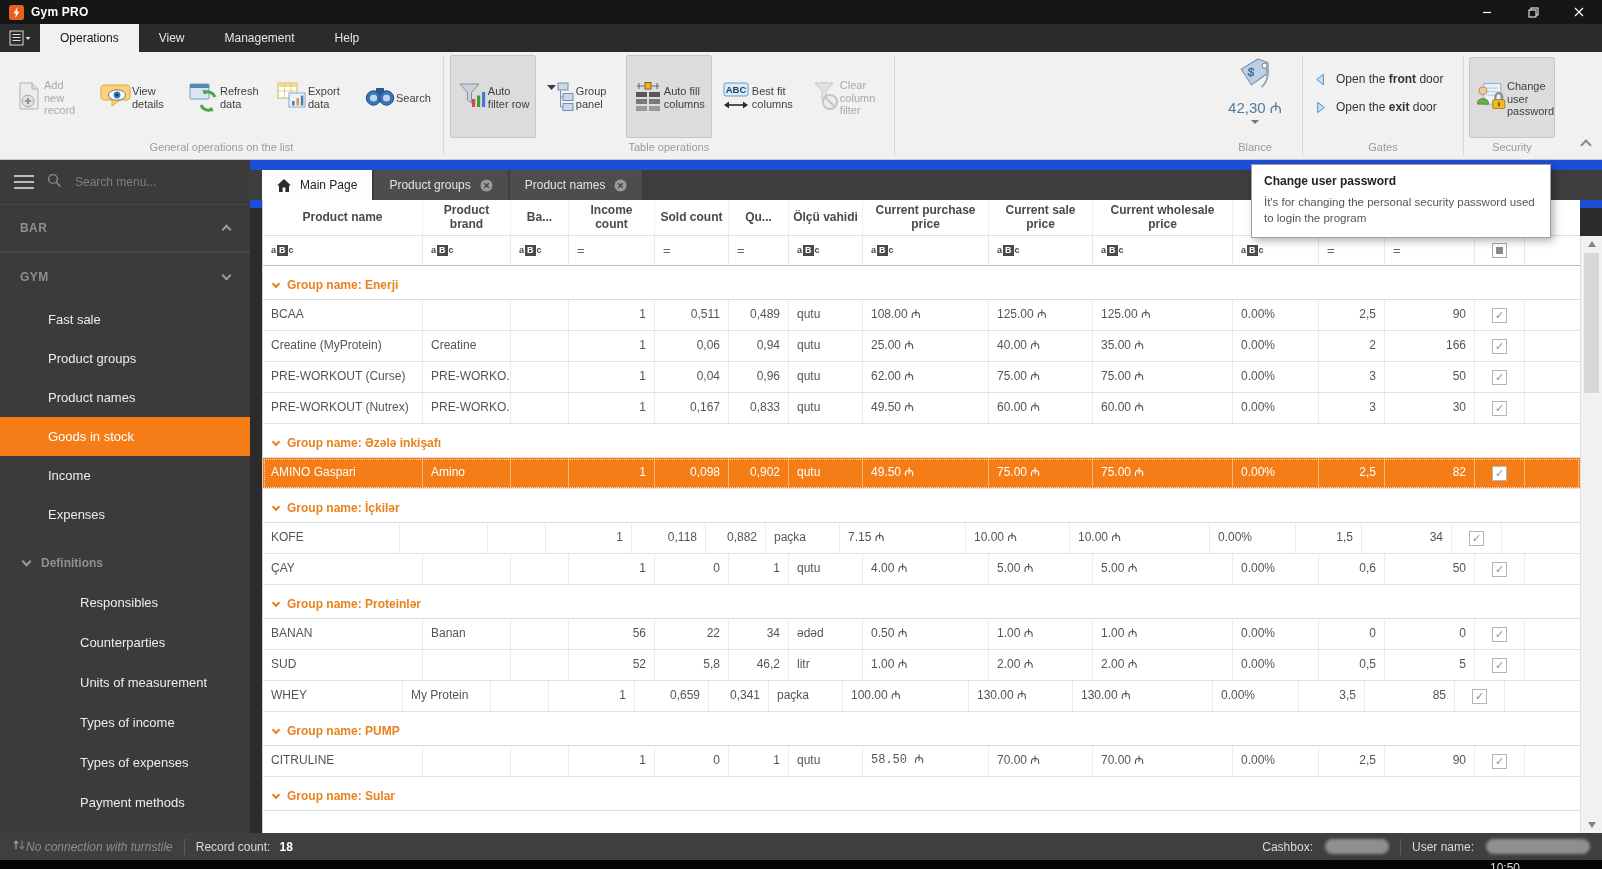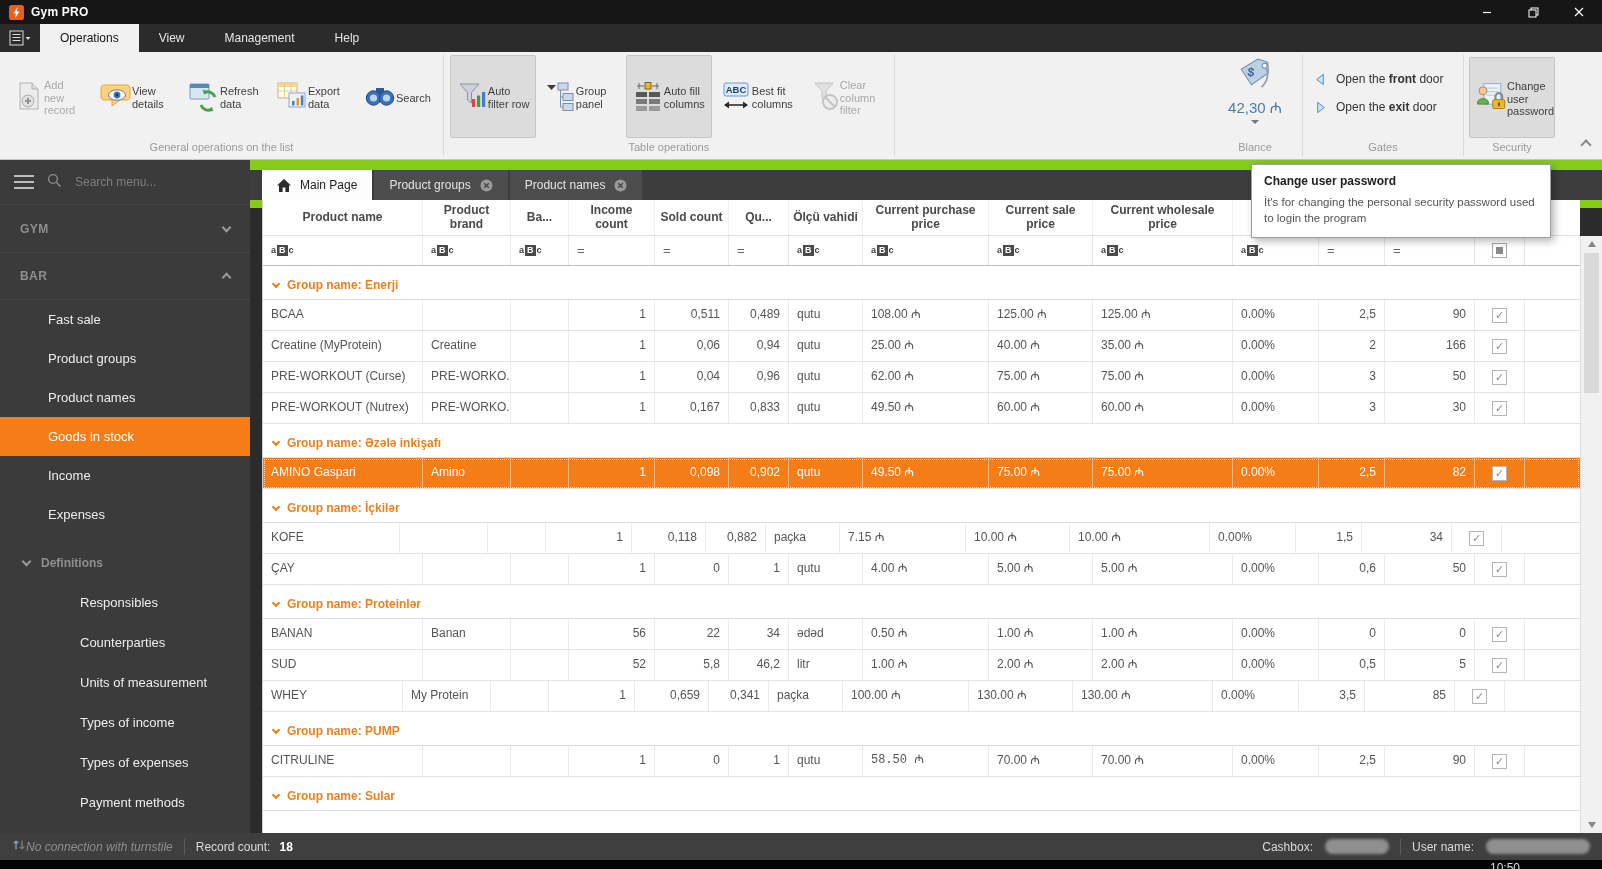--- a/index.html
+++ b/index.html
@@ -50,21 +50,21 @@
 .chev{width:7px;height:7px;border-right:2px solid #9a9a9a;border-bottom:2px solid #9a9a9a;flex:none}
 .chev.down{transform:rotate(45deg);margin-top:-3px}
 .chev.up{transform:rotate(-135deg);margin-top:3px}
 .side-section .chev{margin-left:auto}
 .side-item{height:39px;display:flex;align-items:center;padding-left:48px;font-size:13px;color:#ededed}
 .side-item.selected{background:#f57d17;color:#fff}
 .side-subsection{height:39px;margin-top:9px;display:flex;align-items:center;padding-left:23px;gap:11px;color:#8f8f8f;font-weight:bold;font-size:12px}
 .side-subitem{height:40px;display:flex;align-items:center;padding-left:80px;font-size:13px;color:#ededed}
 
 .content{position:absolute;left:250px;top:0;right:0;height:100%;background:#2b2b2b}
-.tabstrip{position:absolute;top:0;left:0;right:0;height:48px;background:#84cc16}
+.tabstrip{position:absolute;top:0;left:0;right:0;height:48px;background:#1d4ed8}
 .tabrow{position:absolute;top:10px;left:0;right:0;height:30px;background:#3d3d3d;display:flex;align-items:stretch;padding-left:12px}
 .ctab{display:flex;align-items:center;padding:0 15px;background:#4d4d4d;color:#e3e3e3;font-size:12px;gap:9px;margin-right:2px}
 .ctab.active{background:#fdfdfd;color:#222;font-weight:normal}
 .ctab .ticon{display:flex;align-items:center}
 
 .table-wrap{position:absolute;top:40px;left:12px;right:22px;bottom:0;background:#fff;border-left:1px solid #cfcfcf;overflow:hidden}
 .thead{display:flex;height:36px;border-bottom:1px solid #e0e0e0;background:#fff}
 .th{display:flex;align-items:center;justify-content:center;text-align:center;font-size:12px;font-weight:bold;color:#4a4a4a;border-right:1px solid #f1f1f1;padding:0 4px;line-height:1.15;flex:none;overflow:hidden}
 .fillcell{flex:1 1 auto !important;border-right:none !important}
 .frow{display:flex;height:30px;border-bottom:1px solid #bdbdbd;background:#fff}
@@ -335,27 +335,27 @@
             <i></i>
             <i></i>
           </span>
         <span><svg width="15" height="15" viewBox="0 0 15 15">
               <circle cx="6" cy="6" r="4.4" fill="none" stroke="#8d8d8d" stroke-width="1.4"></circle>
               <path d="M9.5 9.5l4 4" stroke="#8d8d8d" stroke-width="1.4"></path>
             </svg></span>
         <span class="ph">Search menu...</span>
       </div>
       <div id="side-list">
+          <div class="side-section sec-bar">
+            <span>BAR</span>
+            <span class="chev up"></span>
+          </div>
           <div class="side-section">
             <span>GYM</span>
             <span class="chev down"></span>
-          </div>
-          <div class="side-section sec-bar">
-            <span>BAR</span>
-            <span class="chev up"></span>
           </div>
           <div class="side-item">Fast sale</div>
           <div class="side-item">Product groups</div>
           <div class="side-item">Product names</div>
           <div class="side-item selected">Goods in stock</div>
           <div class="side-item">Income</div>
           <div class="side-item">Expenses</div>
           <div class="side-subsection">
             <span class="chev down"></span>
             <span>Definitions</span>

